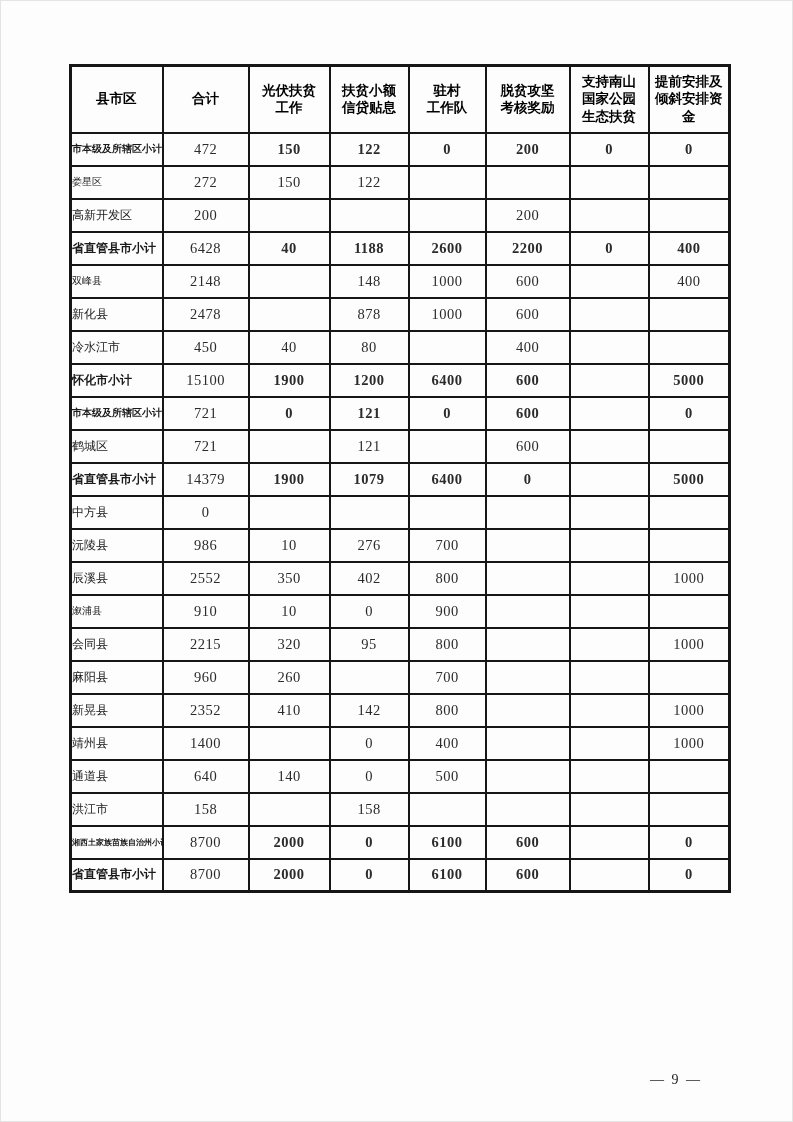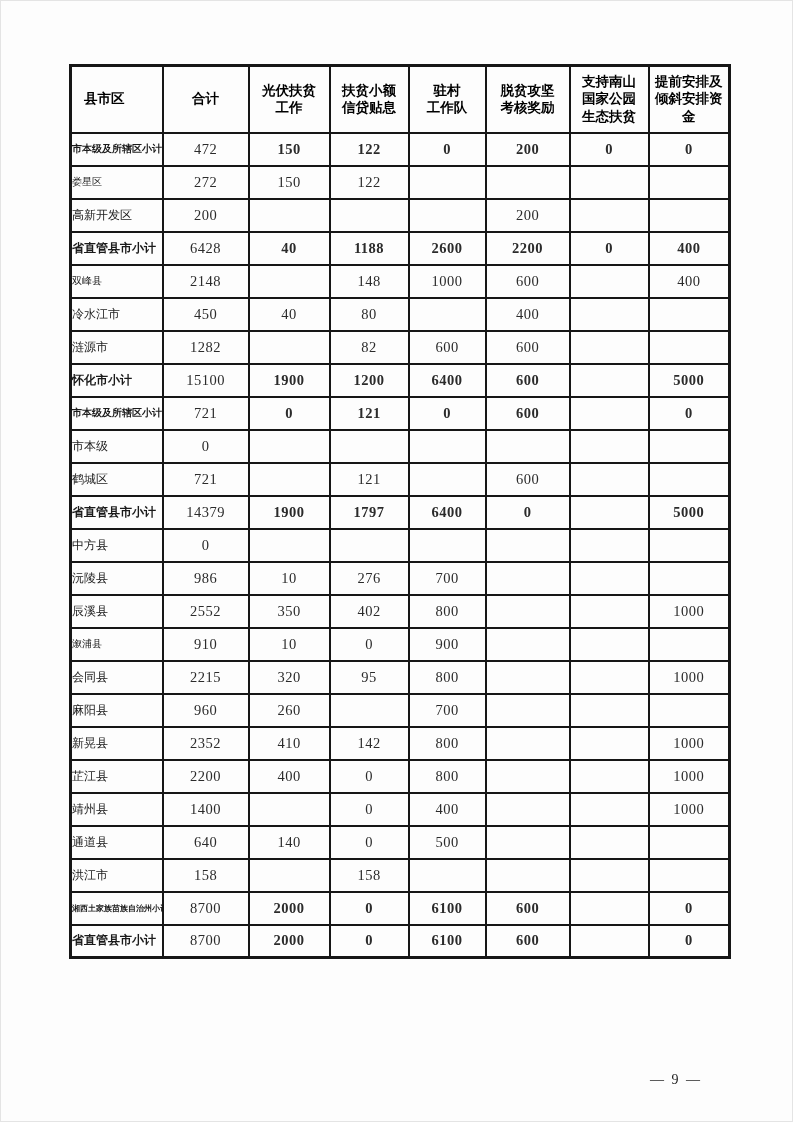--- a/index.html
+++ b/index.html
@@ -40,21 +40,21 @@
   th.col-header {
     font-weight: bold;
     font-size: 13.5px;
     line-height: 1.3;
     text-align: center;
     white-space: pre-line;
     color: #000;
   }
   th.col-header.align-left {
     text-align: left;
-    padding-left: 12px;
+    padding-left: 24px;
   }
   td.label-cell {
     text-align: left;
     padding-left: 6px;
     color: #1a1a1a;
     white-space: nowrap;
   }
   td.value-cell {
     text-align: center;
     font-size: 14.5px;
@@ -159,36 +159,36 @@
           <td class="label-cell sz-sm">双峰县</td>
           <td class="value-cell">2148</td>
           <td class="value-cell"></td>
           <td class="value-cell">148</td>
           <td class="value-cell">1000</td>
           <td class="value-cell">600</td>
           <td class="value-cell"></td>
           <td class="value-cell">400</td>
         </tr>
         <tr class="data-row">
+          <td class="label-cell sz-lg">新化县</td>
+          <td class="value-cell">2478</td>
+          <td class="value-cell"></td>
+          <td class="value-cell">878</td>
+          <td class="value-cell">1000</td>
+          <td class="value-cell">600</td>
+          <td class="value-cell"></td>
+          <td class="value-cell"></td>
+        </tr>
+        <tr class="data-row">
           <td class="label-cell sz-lg">冷水江市</td>
           <td class="value-cell">450</td>
           <td class="value-cell">40</td>
           <td class="value-cell">80</td>
           <td class="value-cell"></td>
           <td class="value-cell">400</td>
-          <td class="value-cell"></td>
-          <td class="value-cell"></td>
-        </tr>
-        <tr class="data-row">
-          <td class="label-cell sz-lg">涟源市</td>
-          <td class="value-cell">1282</td>
-          <td class="value-cell"></td>
-          <td class="value-cell">82</td>
-          <td class="value-cell">600</td>
-          <td class="value-cell">600</td>
           <td class="value-cell"></td>
           <td class="value-cell"></td>
         </tr>
         <tr class="data-row">
           <td class="label-cell sz-lg w-bold">怀化市小计</td>
           <td class="value-cell">15100</td>
           <td class="value-cell w-bold">1900</td>
           <td class="value-cell w-bold">1200</td>
           <td class="value-cell w-bold">6400</td>
           <td class="value-cell w-bold">600</td>
@@ -199,44 +199,34 @@
           <td class="label-cell sz-sm w-bold">市本级及所辖区小计</td>
           <td class="value-cell">721</td>
           <td class="value-cell w-bold">0</td>
           <td class="value-cell w-bold">121</td>
           <td class="value-cell w-bold">0</td>
           <td class="value-cell w-bold">600</td>
           <td class="value-cell w-bold"></td>
           <td class="value-cell w-bold">0</td>
         </tr>
         <tr class="data-row">
-          <td class="label-cell sz-lg">市本级</td>
-          <td class="value-cell">0</td>
-          <td class="value-cell"></td>
-          <td class="value-cell"></td>
-          <td class="value-cell"></td>
-          <td class="value-cell"></td>
-          <td class="value-cell"></td>
-          <td class="value-cell"></td>
-        </tr>
-        <tr class="data-row">
           <td class="label-cell sz-lg">鹤城区</td>
           <td class="value-cell">721</td>
           <td class="value-cell"></td>
           <td class="value-cell">121</td>
           <td class="value-cell"></td>
           <td class="value-cell">600</td>
           <td class="value-cell"></td>
           <td class="value-cell"></td>
         </tr>
         <tr class="data-row">
           <td class="label-cell sz-md w-bold">省直管县市小计</td>
           <td class="value-cell">14379</td>
           <td class="value-cell w-bold">1900</td>
-          <td class="value-cell w-bold">1797</td>
+          <td class="value-cell w-bold">1079</td>
           <td class="value-cell w-bold">6400</td>
           <td class="value-cell w-bold">0</td>
           <td class="value-cell w-bold"></td>
           <td class="value-cell w-bold">5000</td>
         </tr>
         <tr class="data-row">
           <td class="label-cell sz-lg">中方县</td>
           <td class="value-cell">0</td>
           <td class="value-cell"></td>
           <td class="value-cell"></td>
@@ -299,30 +289,20 @@
           <td class="label-cell sz-lg">新晃县</td>
           <td class="value-cell">2352</td>
           <td class="value-cell">410</td>
           <td class="value-cell">142</td>
           <td class="value-cell">800</td>
           <td class="value-cell"></td>
           <td class="value-cell"></td>
           <td class="value-cell">1000</td>
         </tr>
         <tr class="data-row">
-          <td class="label-cell sz-lg">芷江县</td>
-          <td class="value-cell">2200</td>
-          <td class="value-cell">400</td>
-          <td class="value-cell">0</td>
-          <td class="value-cell">800</td>
-          <td class="value-cell"></td>
-          <td class="value-cell"></td>
-          <td class="value-cell">1000</td>
-        </tr>
-        <tr class="data-row">
           <td class="label-cell sz-lg">靖州县</td>
           <td class="value-cell">1400</td>
           <td class="value-cell"></td>
           <td class="value-cell">0</td>
           <td class="value-cell">400</td>
           <td class="value-cell"></td>
           <td class="value-cell"></td>
           <td class="value-cell">1000</td>
         </tr>
         <tr class="data-row">

